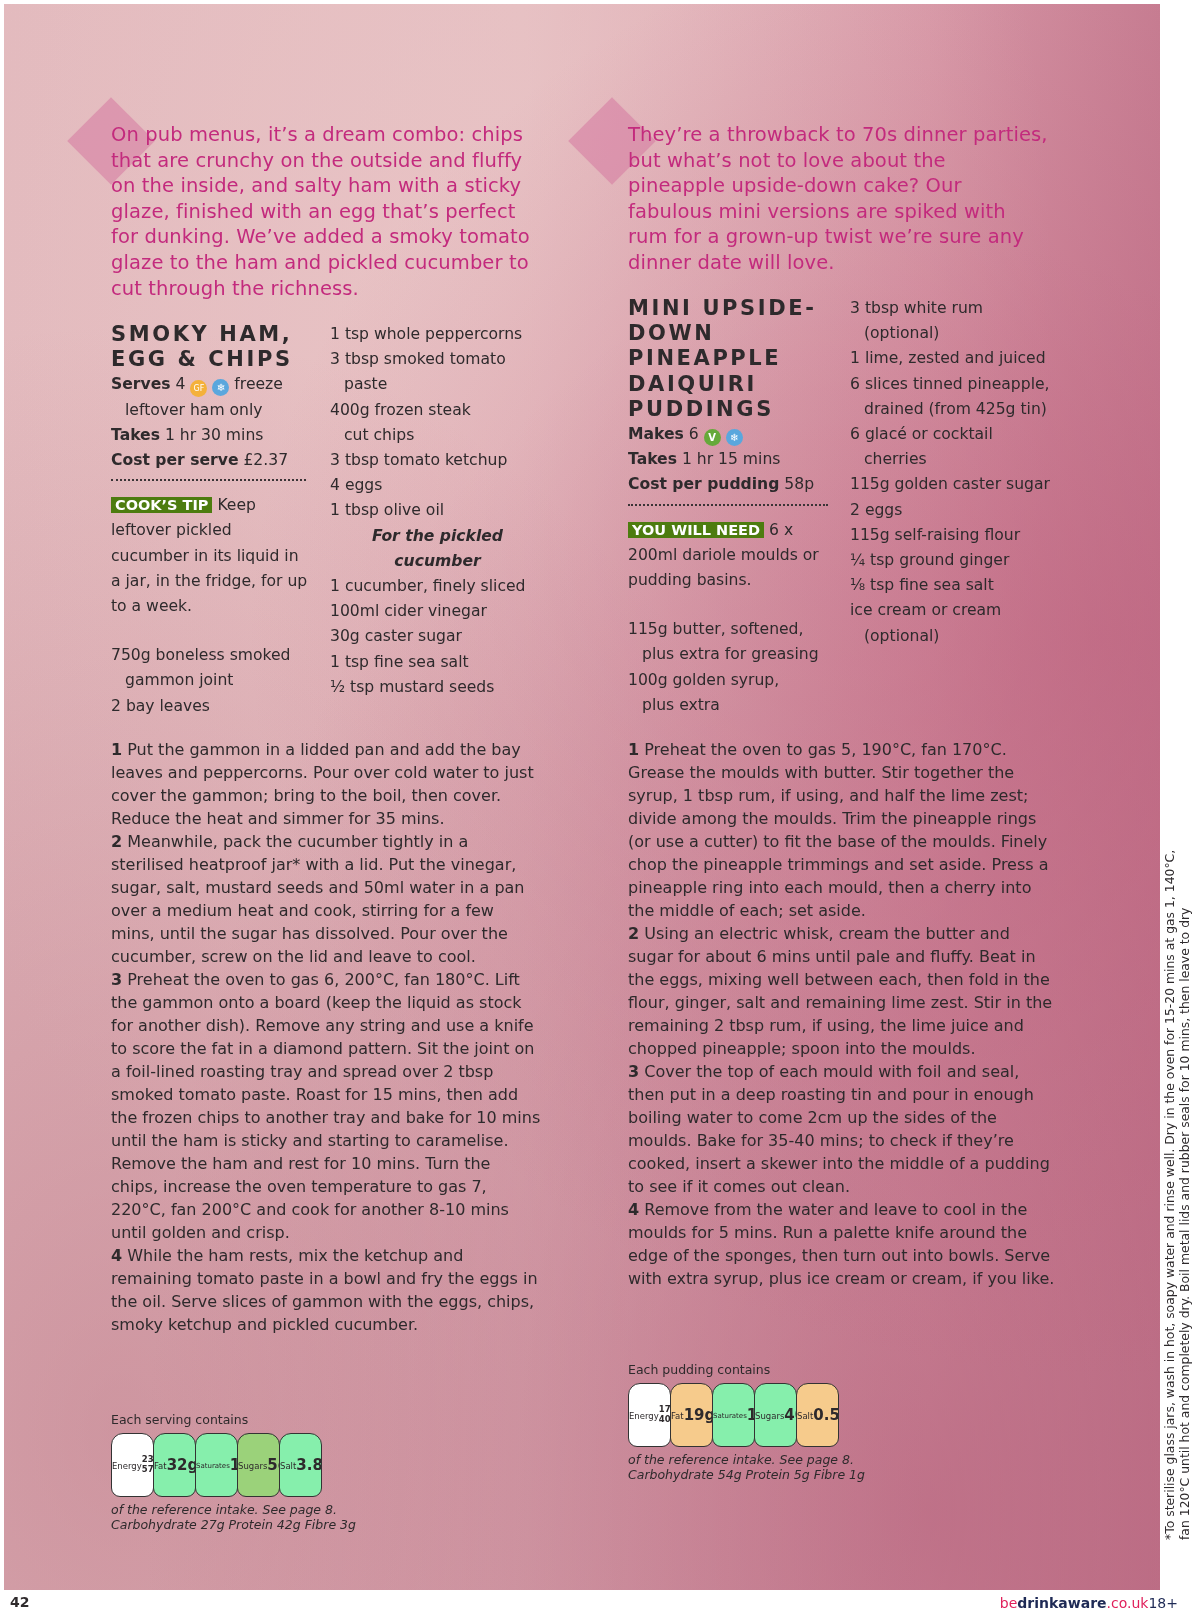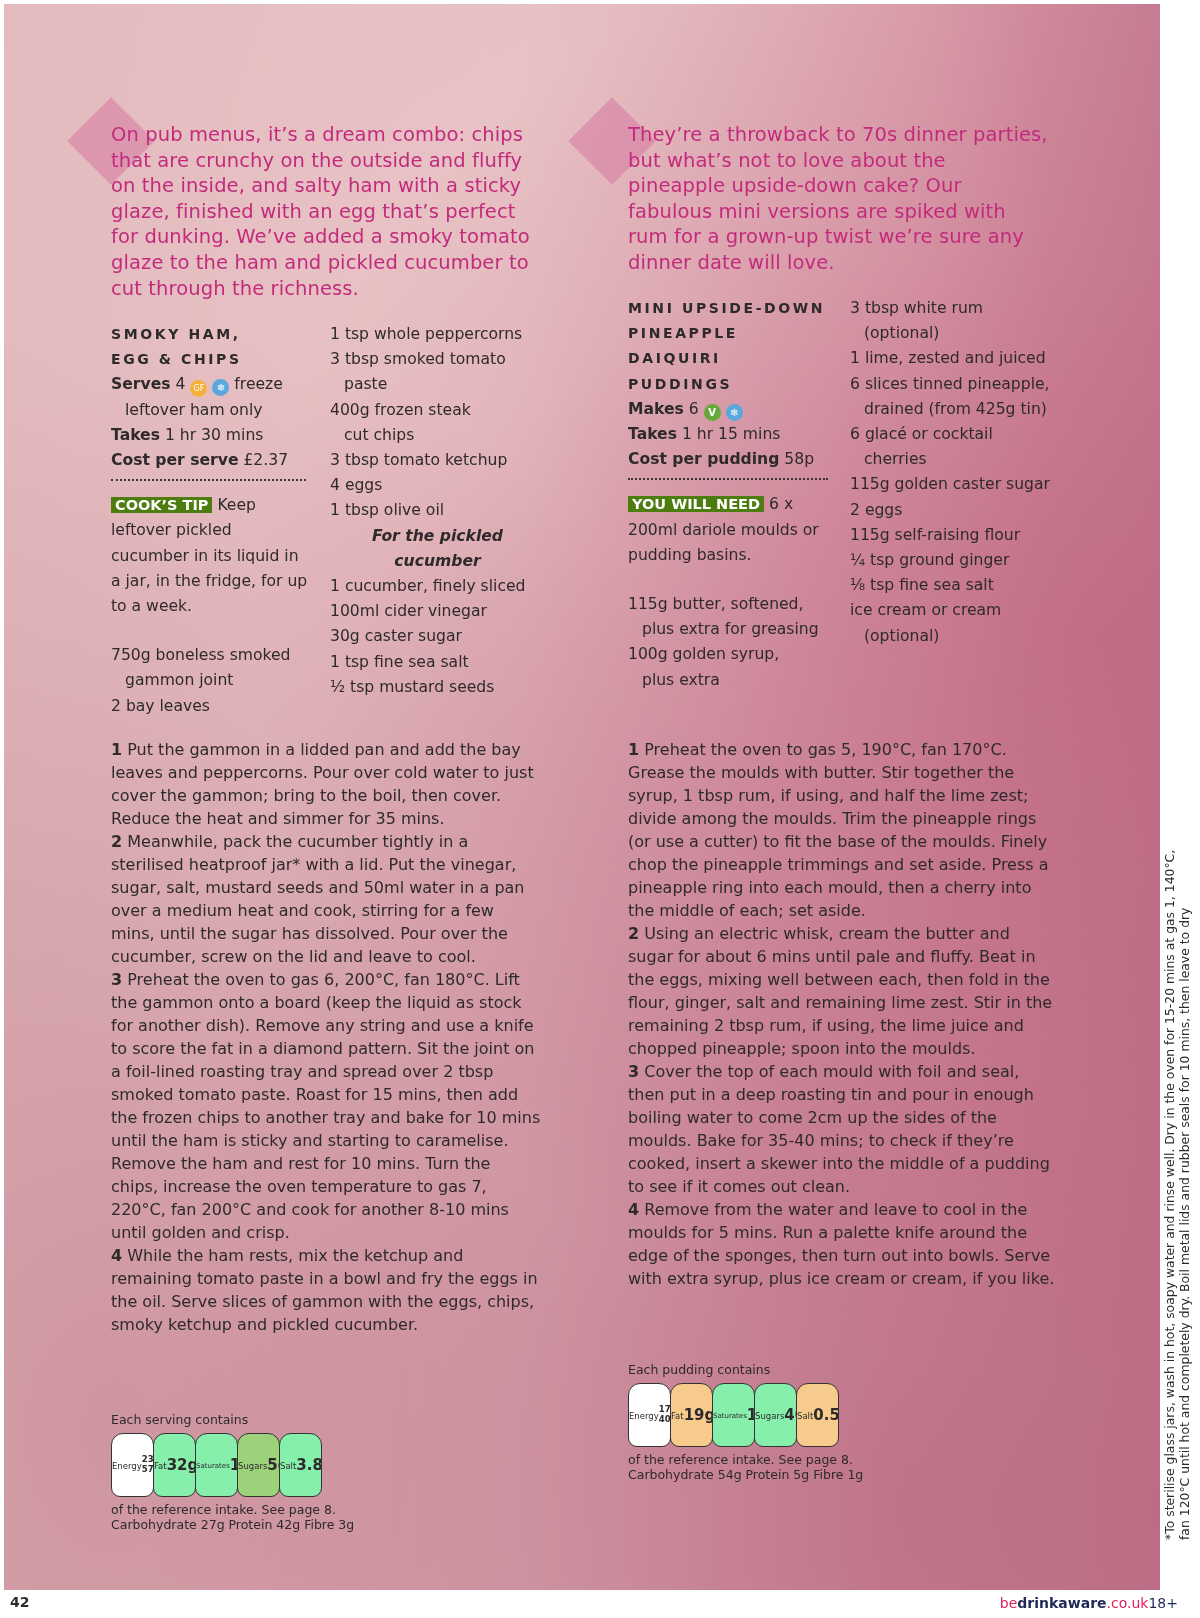--- a/index.html
+++ b/index.html
@@ -9,21 +9,21 @@
     background:
       radial-gradient(ellipse at 95% 40%, rgba(190,95,125,0.55), rgba(190,95,125,0) 55%),
       radial-gradient(ellipse at 80% 95%, rgba(170,80,110,0.55), rgba(170,80,110,0) 60%),
       radial-gradient(ellipse at 10% 90%, rgba(175,95,115,0.4), rgba(175,95,115,0) 55%),
       radial-gradient(ellipse at 40% 20%, rgba(235,200,200,0.6), rgba(235,200,200,0) 60%),
       linear-gradient(90deg, #e2b9bd 0%, #e4bcc0 45%, #d89aa8 80%, #c77f93 100%);
   }
   .diamond { position:absolute; width:62px; height:62px; background:rgba(214,120,160,0.55); transform:rotate(45deg); }
   .intro { position:absolute; font-size:19.5px; line-height:25.6px; color:#c32a7d; font-weight:500; letter-spacing:0.1px; }
   .col { position:absolute; font-size:15.6px; line-height:25.2px; color:#2e2a2c; }
-  .title { font-weight:bold; letter-spacing:2.6px; font-size:14px; }
+  .title { font-weight:bold; letter-spacing:2.6px; font-size:21px; }
   .b { font-weight:bold; }
   .indent { padding-left:14px; }
   .dots { border-bottom:2px dotted #3a3436; margin:6px 0 12px 0; width:195px; }
   .tag { background:#4d7c0f; color:#fff; font-weight:bold; padding:0 4px; font-size:14.5px; }
   .badge { display:inline-block; width:17px; height:17px; border-radius:50%; vertical-align:-2px; text-align:center; font-size:10px; line-height:17px; color:#fff; }
   .gf { background:#f4b13a; font-size:8px; }
   .fz { background:#5aa7dd; }
   .vg { background:#66a93a; font-weight:bold; }
   .italic { font-style:italic; font-weight:bold;text-align:center; }
   .method { position:absolute; font-size:16px; line-height:23px; color:#2e2a2c; }
@@ -32,21 +32,21 @@
   .traffic { display:flex; gap:0; margin-top:6px; }
   .cell { width:41px; height:62px; border:1.6px solid #333; border-radius:12px 12px 9px 9px; margin-right:-1px; display:flex; flex-direction:row; align-items:center; overflow:hidden; background:#fff; }
   .cell .nm { font-size:8.5px; height:14px; line-height:16px; }
   .cell .val { font-size:15px; font-weight:bold; height:24px; line-height:24px; }
   .cell .en { font-size:8.5px; line-height:9.5px; font-weight:bold; height:24px; padding-top:2px; box-sizing:border-box; }
   .cell .pct { background:#fff; width:100%; text-align:left; border-top:1.4px solid #333; font-size:12px; font-weight:bold; flex:1; line-height:20px; }
   .c-white { background:#fff; }
   .c-red { background:#86efac; }
   .c-green { background:#9bd27a; }
   .c-amber { background:#f6cb8c; }
-  .foot { font-size:12.5px; line-height:15px; margin-top:5px; }
+  .foot { font-size:12.5px; line-height:15px; margin-top:5px;font-style:italic; }
   .vert { position:absolute; left:1163px; top:1540px; transform:rotate(-90deg); transform-origin:0 0; width:700px; font-size:12.4px; line-height:14.5px; color:#2e2a2c; }
   .pnum { position:absolute; left:10px; top:1594px; font-size:14px; font-weight:bold; }
   .drinkaware { position:absolute; right:22px; top:1595px; font-size:14px; }
   .drinkaware .be { color:#e0205b; }
   .drinkaware .dr { color:#1e2a55; font-weight:bold; }
   .drinkaware .co { color:#e0205b;margin-top:36px; }
   .drinkaware .age { color:#1e2a55; }
 </style>
 </head>
 <body>

